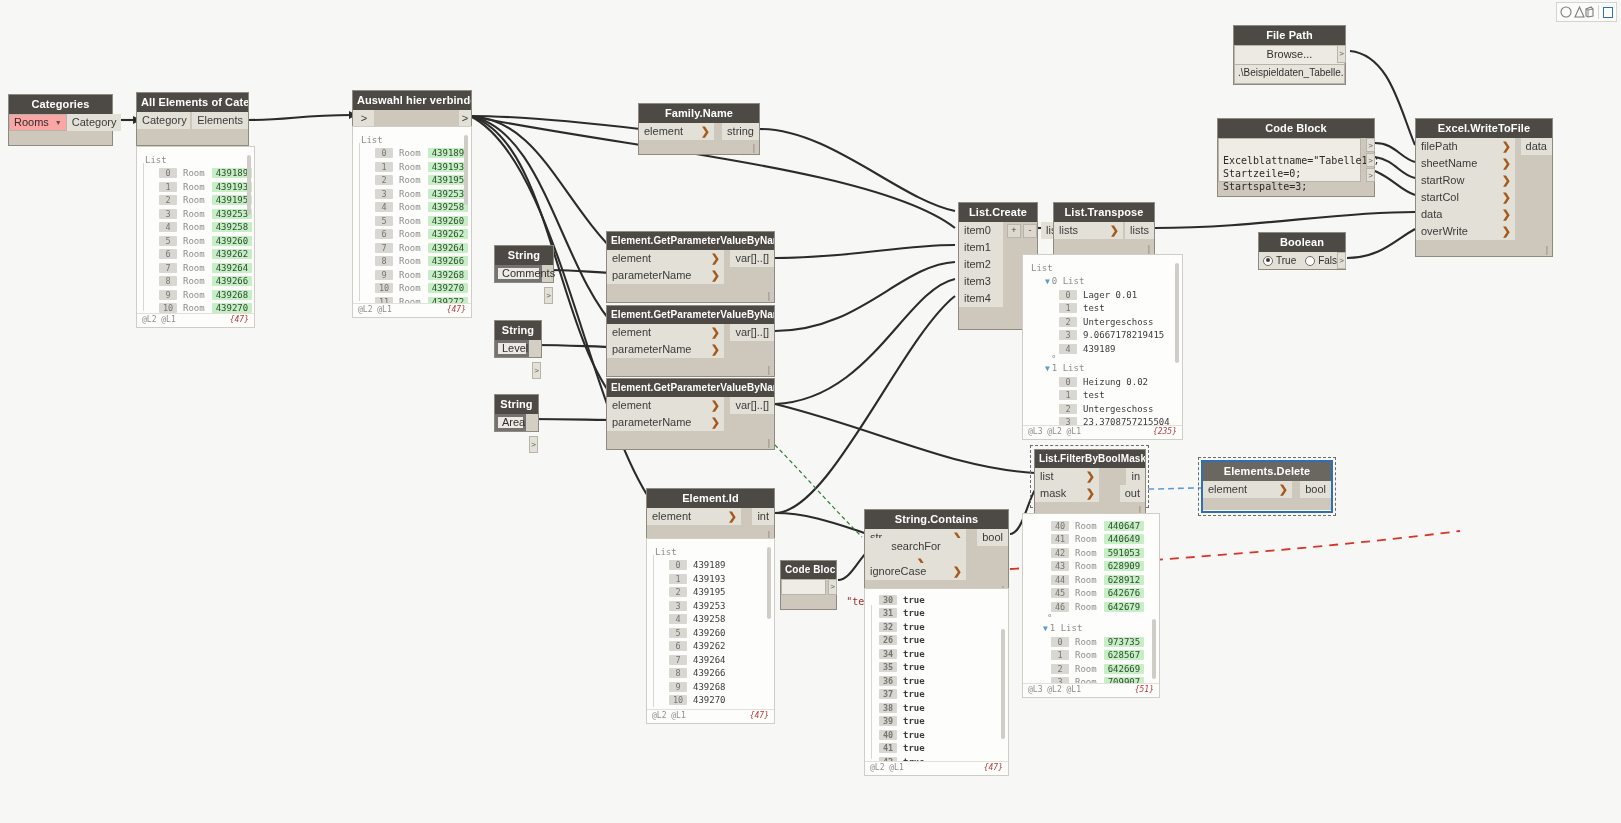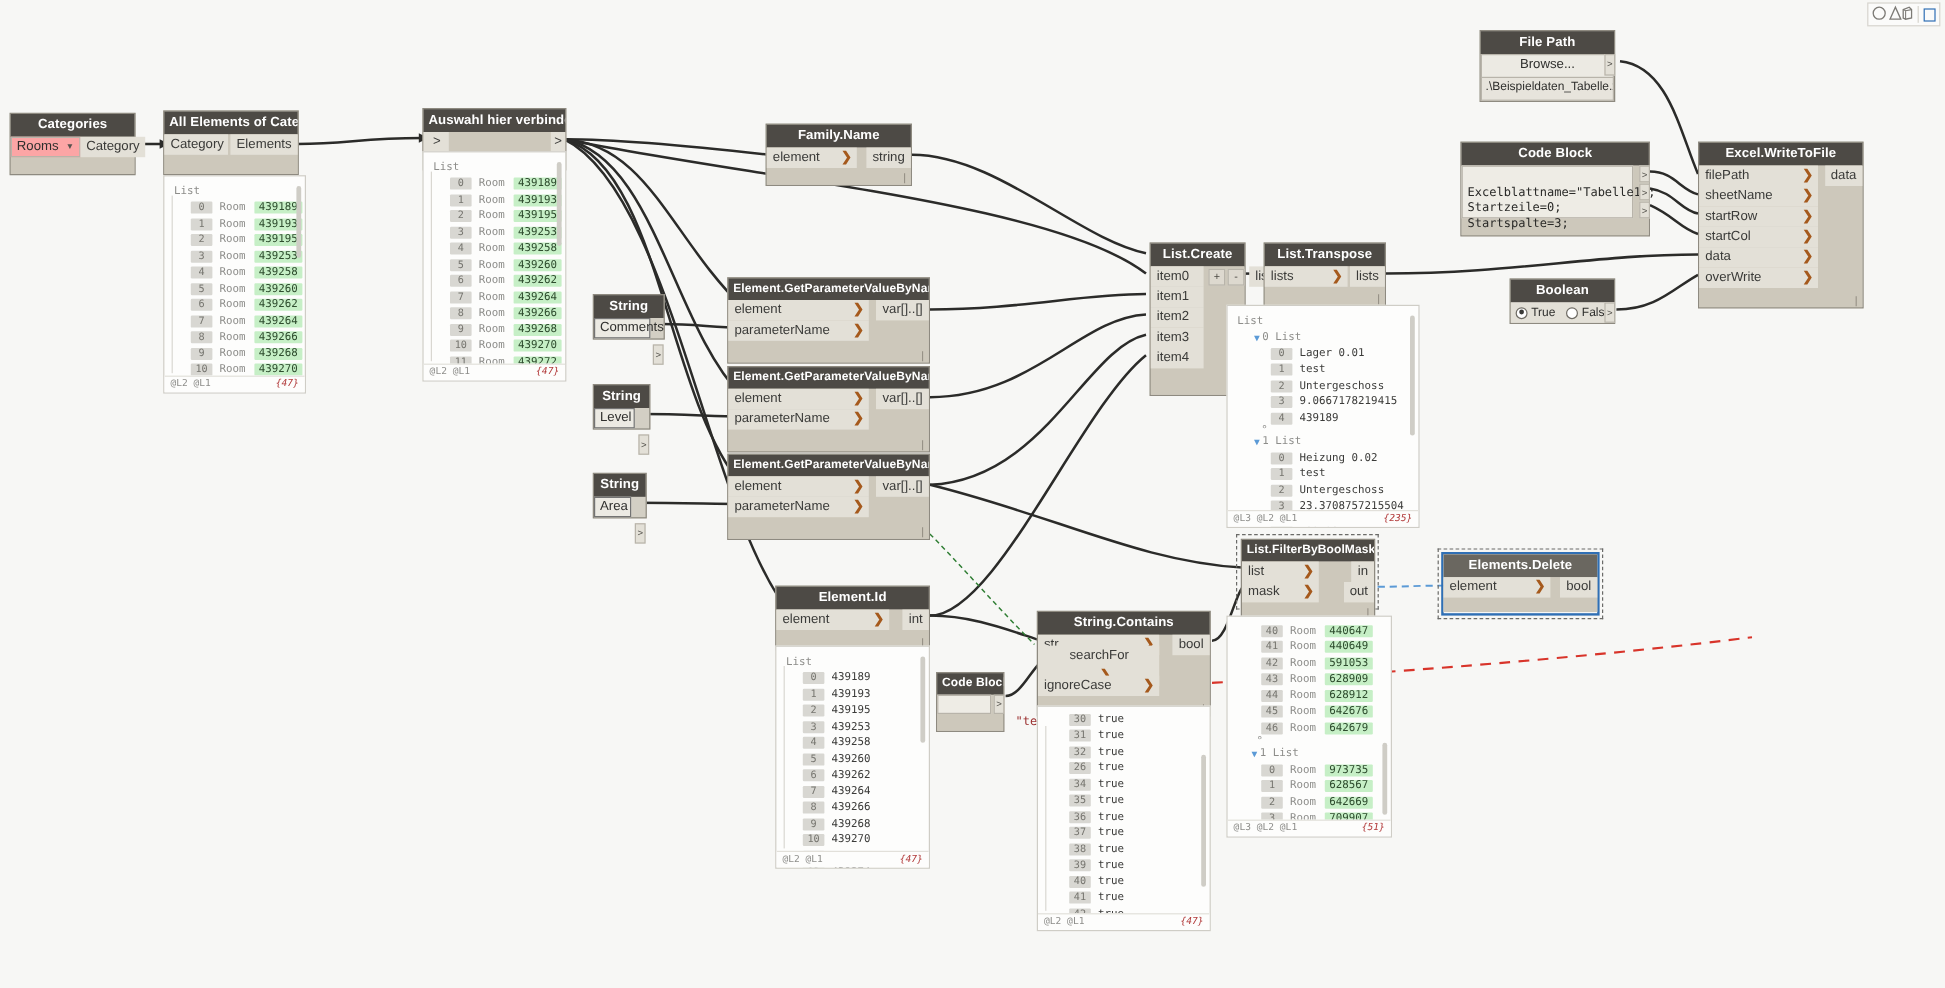--- a/index.html
+++ b/index.html
@@ -63,21 +63,21 @@
   .dashframe{position:absolute;border:1px dashed #6b6b68;box-sizing:border-box;pointer-events:none;}
   .selframe{position:absolute;border:2px solid #2f6fb5;box-sizing:border-box;pointer-events:none;}
 
   
   .dd{
     background:#fca5a5;border:1px solid #b8b4aa;height:17px;line-height:15px;
     font-size:11px;padding:0 4px;box-sizing:border-box;display:flex;align-items:center;
     justify-content:space-between;color:#2f2f2d;
   }
   .dd .chev{font-size:7px;color:#55534e;margin-left:6px;}
-  .strbox{background:#eceae3;border:1px solid #737373;height:17px;line-height:15px;
+  .strbox{background:#eceae3;border:3px solid #737373;height:17px;line-height:15px;
     font-size:11px;padding:0 4px;box-sizing:border-box;display:flex;align-items:center;color:#2f2f2d;}
   .cb{
     background:#eeece5;border:1px solid #b8b4aa;box-sizing:border-box;
     font-family:"DejaVu Sans Mono", monospace;font-size:10px;color:#2a2a28;
     padding:2px 4px;line-height:13px;white-space:pre;
   }
   .cb .s{color:#9b2f2f;}
   .browse{background:#eceae3;border:1px solid #b8b4aa;height:18px;line-height:16px;text-align:center;font-size:11px;color:#2f2f2d;}
   .fpath{background:#e7e4dc;border:1px solid #b8b4aa;border-top:none;height:18px;line-height:16px;font-size:10px;color:#2f2f2d;padding-left:3px;overflow:hidden;white-space:nowrap;}
   .radios{display:flex;align-items:center;height:17px;background:#e3e0d7;padding:0 4px;font-size:10px;color:#2f2f2d;gap:9px;}
@@ -576,21 +576,21 @@
             <span class="car">❯</span>
         </div>
       </div>
       <div class="foot">|</div>
     </div>
   </div>
   <div class="preview" style="left:864px;top:588px;width:145px;height:188px;">
     <div class="bar"></div>
     <div class="sbar" style="top:40px;height:110px;"></div>
     <div class="plist" style="padding-top:4px;">
-      <div class="nest" style="padding-left:18px;">
+      <div class="nest" style="padding-left:6px;font-weight:bold;">
         <div class="prow2">
             <span class="idx">30</span>
             <span class="val">true</span>
           </div>
         <div class="prow2">
             <span class="idx">31</span>
             <span class="val">true</span>
           </div>
         <div class="prow2">
             <span class="idx">32</span>

